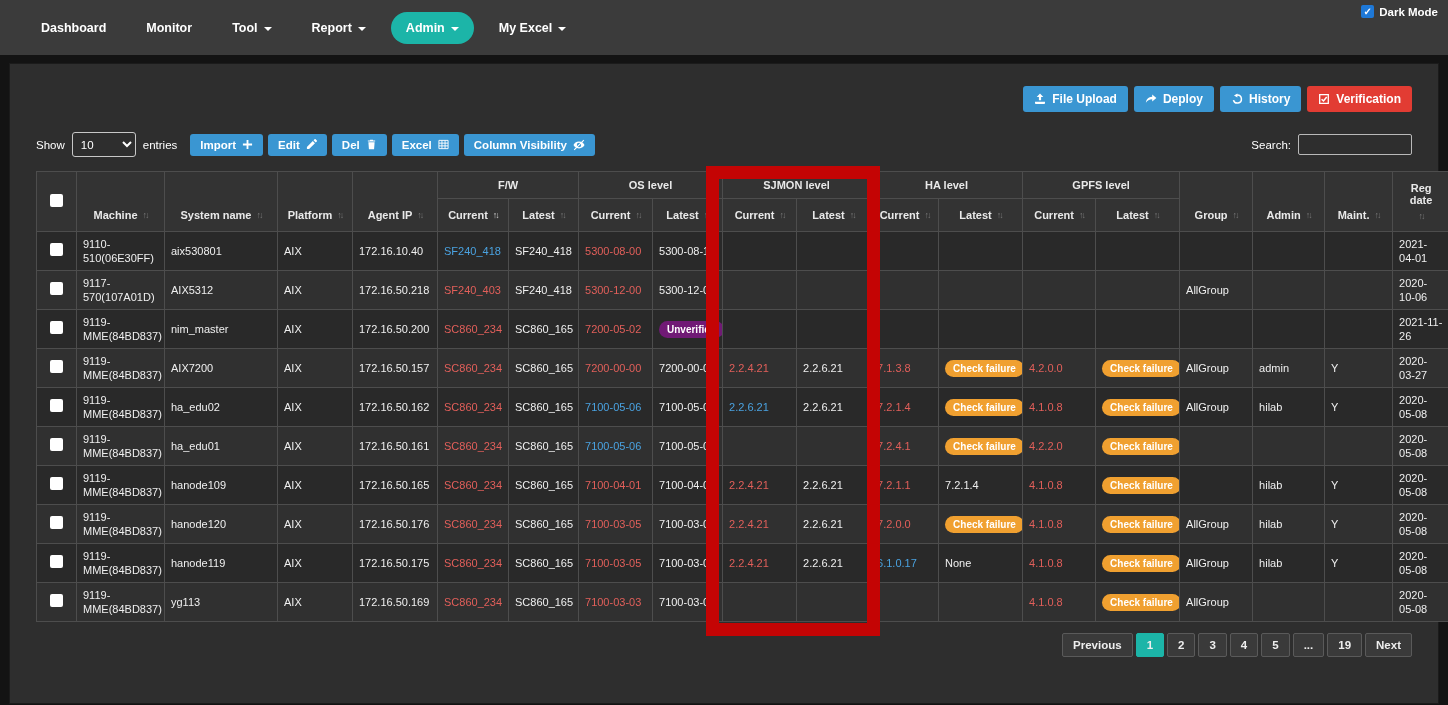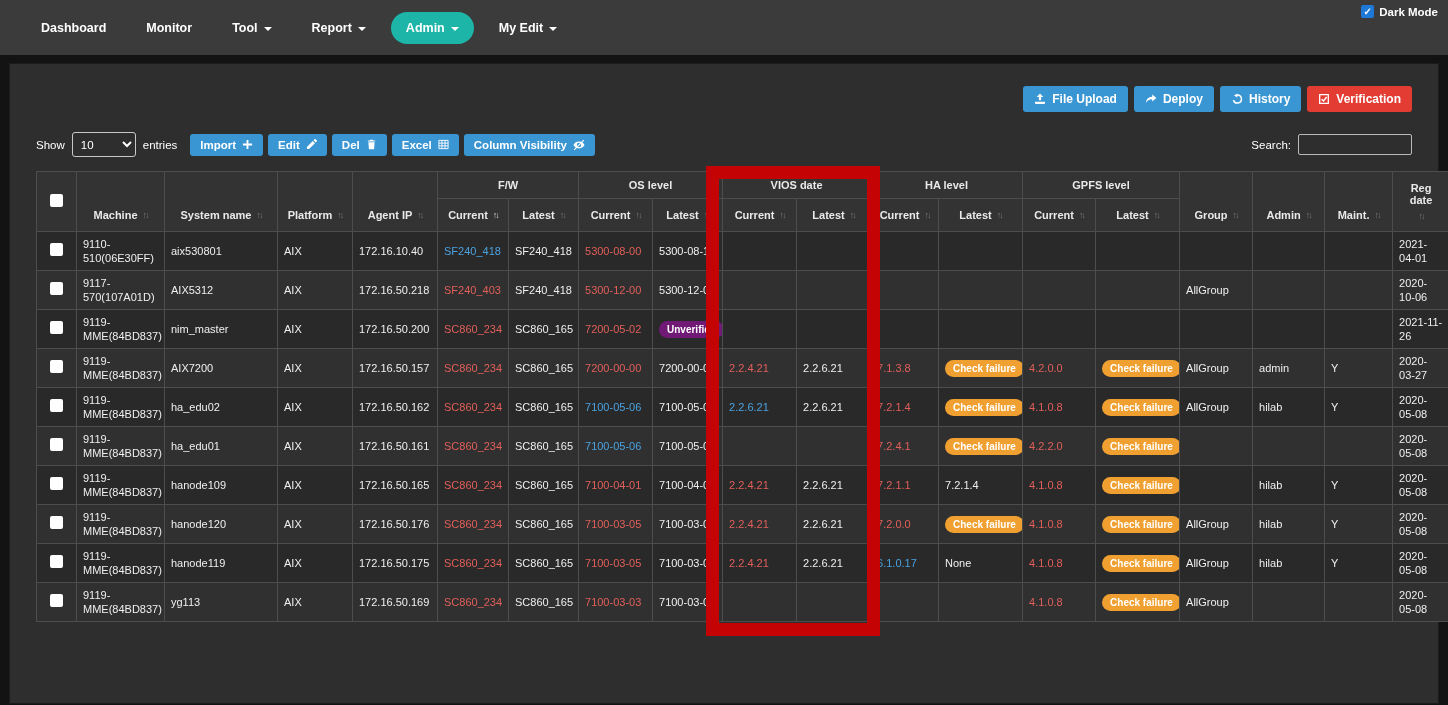--- a/index.html
+++ b/index.html
@@ -106,21 +106,21 @@
       </div>
       <div class="nav-item">
         <span>Report</span>
         <span class="caret"></span>
       </div>
       <div class="nav-item active">
         <span>Admin</span>
         <span class="caret"></span>
       </div>
       <div class="nav-item">
-        <span>My Edit</span>
+        <span>My Excel</span>
         <span class="caret"></span>
       </div>
     </div>
   <div class="dark-mode">
     <span class="checkbox-blue">✓</span>
     <span>Dark Mode</span>
   </div>
 </div>
 
 <div class="panel">
@@ -265,21 +265,21 @@
                 </div>
               </th>
             <th rowspan="2" class="rspan">
                 <div class="thf">
                   <span>Agent IP</span>
                   <span class="sort">↑↓</span>
                 </div>
               </th>
             <th colspan="2">F/W</th>
             <th colspan="2">OS level</th>
-            <th colspan="2">VIOS date</th>
+            <th colspan="2">SJMON level</th>
             <th colspan="2">HA level</th>
             <th colspan="2">GPFS level</th>
             <th rowspan="2" class="rspan">
                 <div class="thf">
                   <span>Group</span>
                   <span class="sort">↑↓</span>
                 </div>
               </th>
             <th rowspan="2" class="rspan">
                 <div class="thf">
@@ -572,15 +572,26 @@
               <td>AllGroup</td>
               <td></td>
               <td></td>
               <td>2020-05-08</td>
             </tr>
           </tbody>
       </table>
       <div class="vios-box"></div>
     </div>
 
+    <div class="pagination">
+        <button class="page-btn">Previous</button>
+        <button class="page-btn active">1</button>
+        <button class="page-btn">2</button>
+        <button class="page-btn">3</button>
+        <button class="page-btn">4</button>
+        <button class="page-btn">5</button>
+        <button class="page-btn">...</button>
+        <button class="page-btn">19</button>
+        <button class="page-btn">Next</button>
+      </div>
 
   </div>
 </div>
 
 </body></html>

